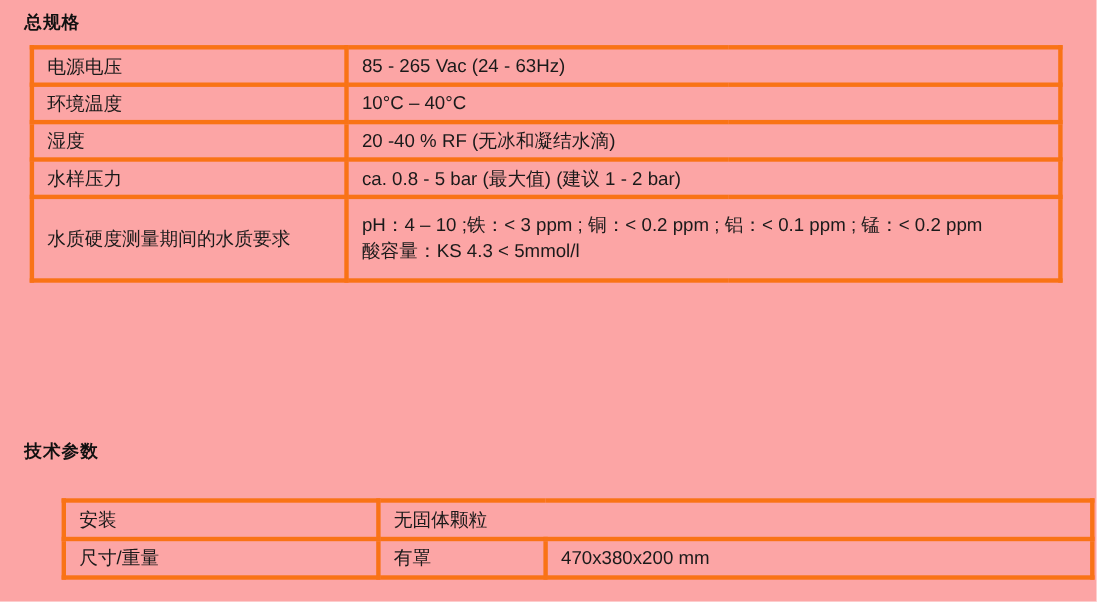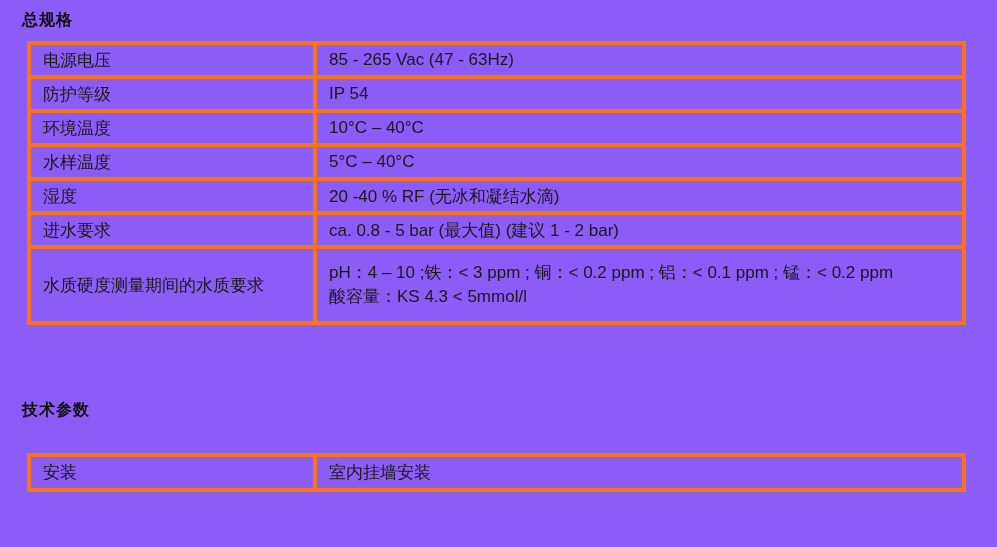--- a/index.html
+++ b/index.html
@@ -5,21 +5,21 @@
   * { margin: 0; padding: 0; box-sizing: border-box; }
   html, body { background: #ffffff; }
   body {
     font-family: "Liberation Sans", "DejaVu Sans", sans-serif;
     color: #1a1a1a;
   }
   .page {
     position: relative;
     width: 997px;
     height: 547px;
-    background: #8b5cf6;
+    background: #fca5a5;
     overflow: hidden;
   }
   .section-title {
     position: absolute;
     left: 22px;
     font-size: 16px;
     font-weight: bold;
     color: #111111;
     letter-spacing: 1px;
   }
@@ -27,21 +27,21 @@
   #title-technical { top: 400px; }
 
   table.spec {
     position: absolute;
     left: 27px;
     border-collapse: collapse;
     table-layout: fixed;
     width: 935px;
   }
   #table-general { top: 41px; }
-  #table-technical { top: 453px; }
+  #table-technical { top: 453px; margin-left: 29px; }
 
   table.spec td {
     border: 4px solid #f97316;
     font-size: 17px;
     color: #1a1a1a;
     padding: 0 0 0 12px;
     vertical-align: middle;
     overflow: hidden;
     white-space: nowrap;
   }
@@ -60,40 +60,32 @@
 
   <table class="spec" id="table-general">
     <colgroup>
       <col style="width:286px">
         <col style="width:347px">
         <col style="width:302px">
     </colgroup>
     <tbody>
       <tr>
         <td>电源电压</td>
-        <td colspan="2">85 - 265 Vac (47 - 63Hz)</td>
-      </tr>
-      <tr>
-        <td>防护等级</td>
-        <td colspan="2">IP 54</td>
+        <td colspan="2">85 - 265 Vac (24 - 63Hz)</td>
       </tr>
       <tr>
         <td>环境温度</td>
         <td colspan="2">10°C – 40°C</td>
       </tr>
       <tr>
-        <td>水样温度</td>
-        <td colspan="2">5°C – 40°C</td>
-      </tr>
-      <tr>
         <td>湿度</td>
         <td colspan="2">20 -40 % RF (无冰和凝结水滴)</td>
       </tr>
       <tr>
-        <td>进水要求</td>
+        <td>水样压力</td>
         <td colspan="2">ca. 0.8 - 5 bar (最大值) (建议  1 - 2 bar)</td>
       </tr>
       <tr class="tall">
         <td>水质硬度测量期间的水质要求</td>
         <td colspan="2" class="wrap">
           <span class="val-line">pH：4 – 10 ;铁：&lt; 3 ppm ; 铜：&lt; 0.2 ppm ; 铝：&lt; 0.1 ppm ; 锰：&lt; 0.2 ppm</span>
           <span class="val-line">酸容量：KS 4.3 &lt; 5mmol/l</span>
         </td>
       </tr>
     </tbody>
@@ -103,18 +95,23 @@
 
   <table class="spec" id="table-technical">
     <colgroup>
       <col style="width:286px">
         <col style="width:152px">
         <col style="width:497px">
     </colgroup>
     <tbody>
       <tr>
         <td>安装</td>
-        <td colspan="2">室内挂墙安装</td>
+        <td colspan="2">无固体颗粒</td>
+      </tr>
+      <tr>
+        <td>尺寸/重量</td>
+        <td>有罩</td>
+        <td>470x380x200 mm</td>
       </tr>
     </tbody>
   </table>
 
 </div>
 
 </body></html>

